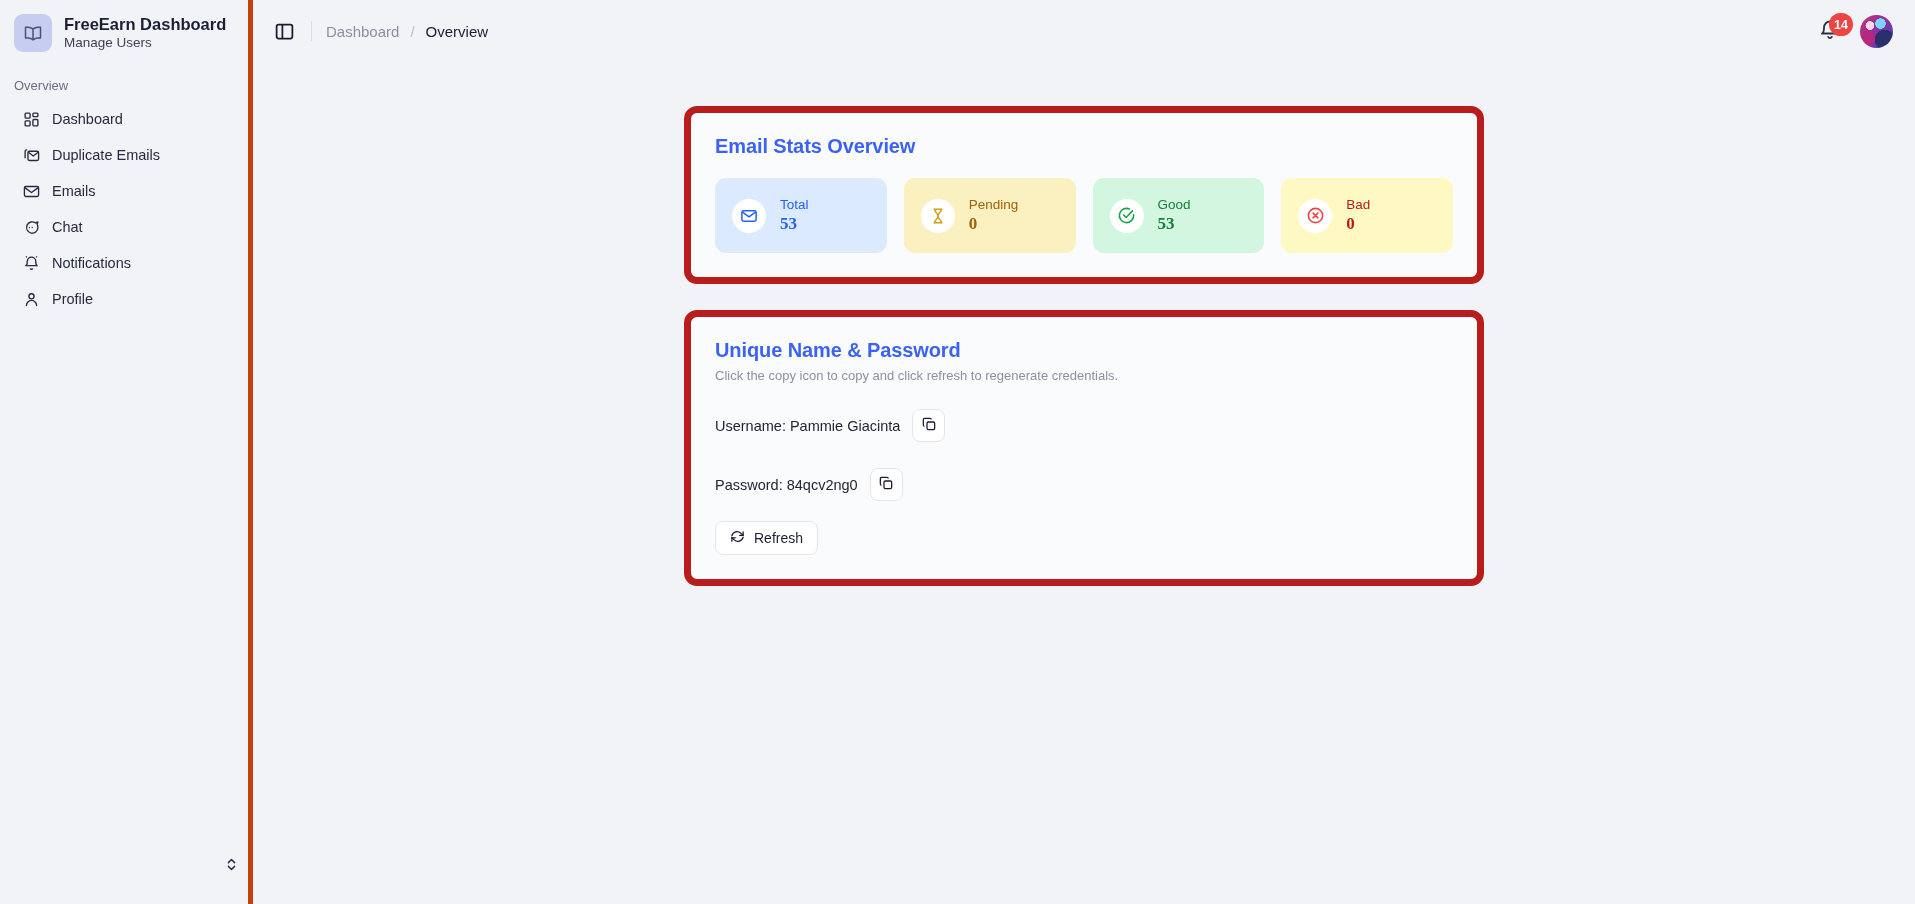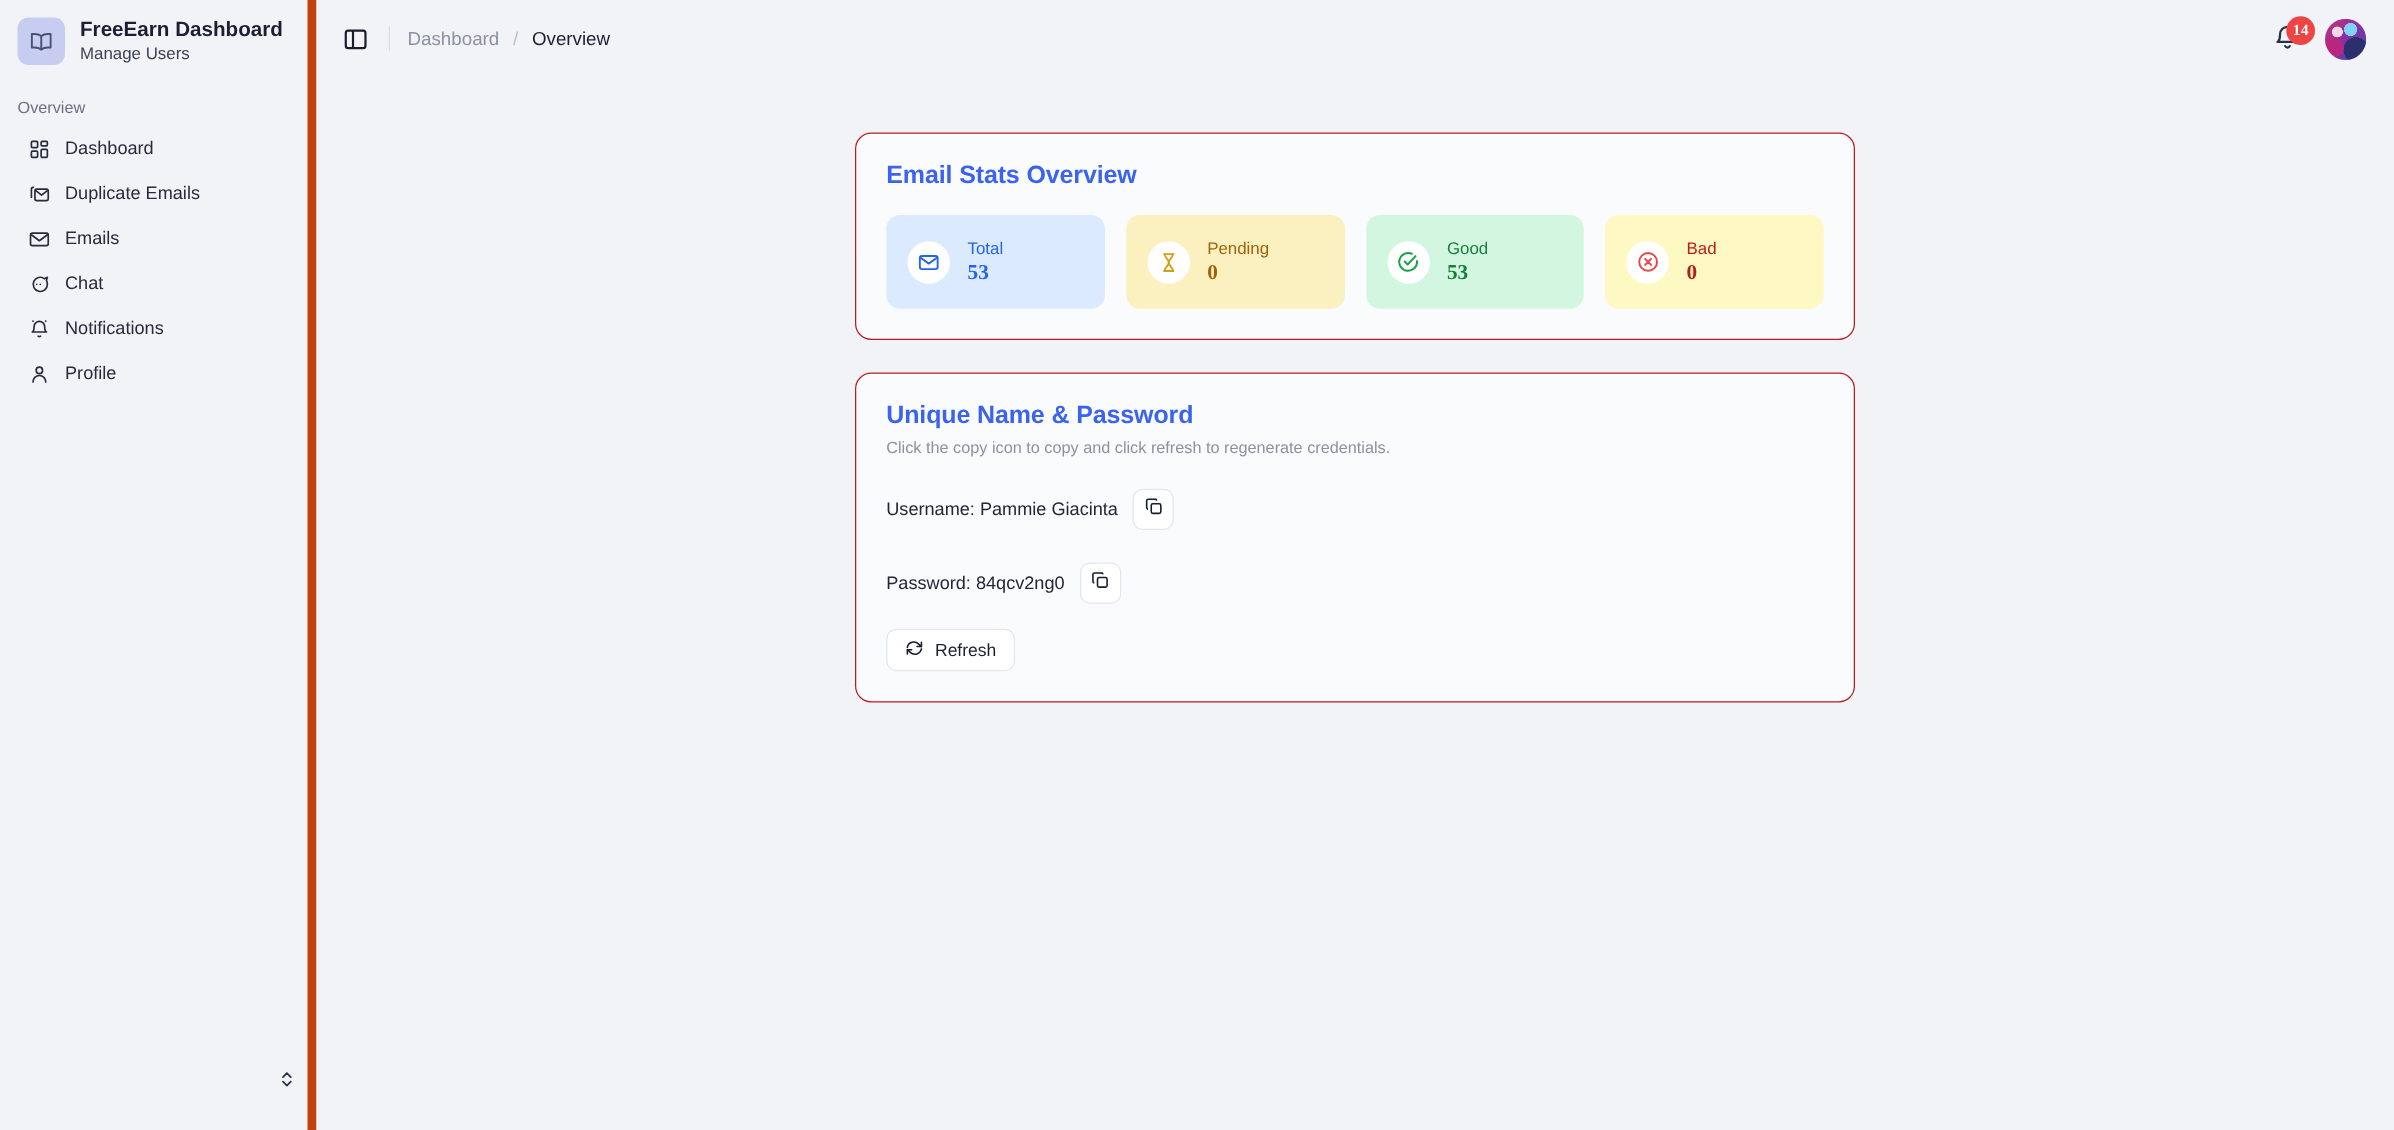--- a/index.html
+++ b/index.html
@@ -8,21 +8,21 @@
     background: #f1f3f7;
     font-family: "Liberation Sans", sans-serif;
     overflow: hidden;
   }
   .app { display: flex; width: 1915px; height: 904px; }
 
   
   .sidebar {
     width: 253px; height: 904px;
     background: #f1f3f7;
-    border-right: 7px solid #c2410c;
+    border-right: 5px solid #c2410c;
     position: relative;
     flex: 0 0 253px;
   }
   .brand {
     display: flex; align-items: center; gap: 12px;
     padding: 14px 14px 10px 14px;
   }
   .brand-badge {
     width: 38px; height: 38px; border-radius: 9px;
     background: #c7cdf0;
@@ -66,21 +66,21 @@
   }
   .panel-toggle {
     width: 26px; height: 26px; cursor: pointer;
     display: flex; align-items: center; justify-content: center;
   }
   .topbar-sep { width: 1px; height: 20px; background: #d9dde7; margin: 0 14px; }
   .breadcrumb { display: flex; align-items: center; gap: 11px; font-size: 15px; }
   .bc-link { color: #8b91a3; cursor: pointer; }
   .bc-slash { color: #b9bec9; transform: rotate(0deg); }
   .bc-current { color: #1b1f33; }
-  .topbar-right { margin-left: auto; display: flex; align-items: center; gap: 16px; font-family: Liberation Serif, serif; }
+  .topbar-right { margin-left: auto; display: flex; align-items: center; gap: 16px; }
   .bell-wrap { position: relative; width: 26px; height: 28px; cursor: pointer; }
   .bell-badge {
     position: absolute; top: -4px; left: 11px;
     min-width: 23px; height: 23px; border-radius: 12px;
     background: #ef4444; color: #fff;
     font-size: 12.5px; font-weight: bold;
     display: flex; align-items: center; justify-content: center;
     padding: 0 5px;
   }
   .avatar {
@@ -93,21 +93,21 @@
       linear-gradient(135deg, #c8356f 0%, #8e2fa3 45%, #3c4bb0 100%);
     cursor: pointer;
     flex: 0 0 33px;
   }
 
   .content { flex: 1 1 auto; overflow: hidden; padding: 44px 0 0 0; }
   .content-inner { width: 800px; margin: 0 auto; }
 
   .card {
     background: #fafbfd;
-    border: 1px solid #b91c1c;
+    border: 7px solid #b91c1c;
     border-radius: 13px;
     padding: 22px 24px 24px 24px;
   }
   .card + .card { margin-top: 26px; }
   .card-title {
     font-size: 20px; font-weight: bold; color: #3b63f0;
     letter-spacing: -0.1px;
   }
   .card-sub { font-size: 13px; color: #8b91a3; margin-top: 6px; }
 

